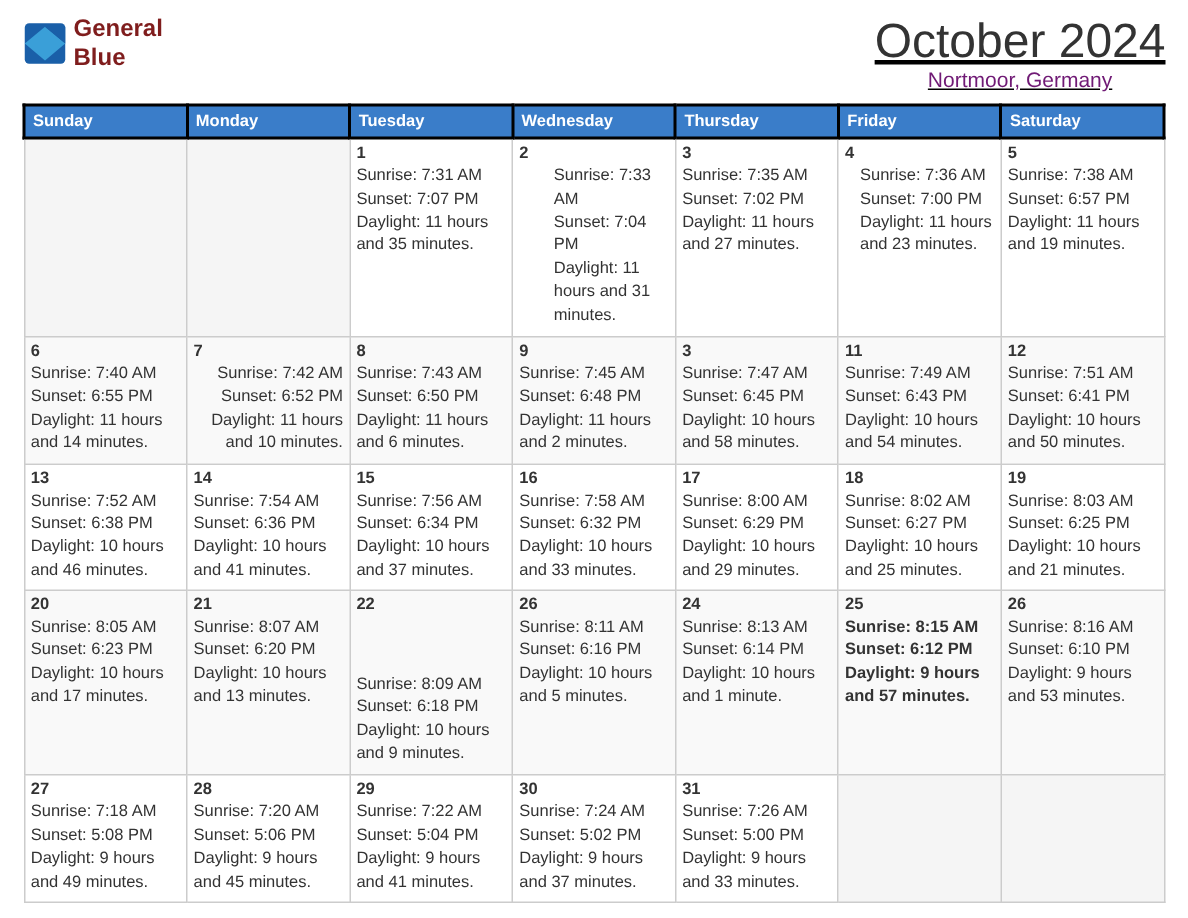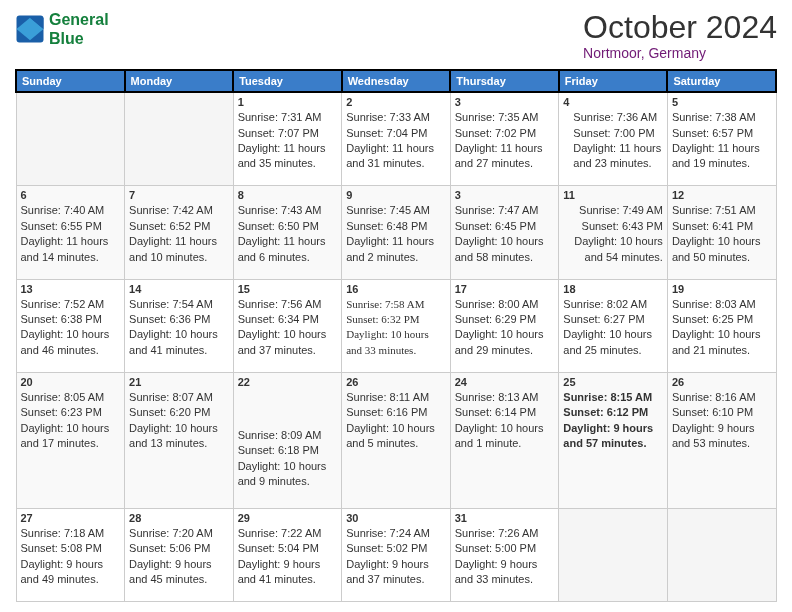--- a/index.html
+++ b/index.html
@@ -24,32 +24,33 @@
       margin-bottom: 8px;
     }
     .logo {
       display: flex;
       align-items: center;
       gap: 4px;
     }
     .logo-text {
       font-size: 16px;
       font-weight: bold;
-      color: #15803d;
+      color: #7f1d1d;
       line-height: 1.2;
     }
     .logo-text span {
       display: block;
     }
     .logo-icon {
       width: 30px;
       height: 30px;
     }
     .title-block {
-      text-align: left;
+      text-align: center;
+      text-decoration: underline;
     }
     .month-title {
       font-size: 32px;
       font-weight: normal;
       color: #333;
       line-height: 1.1;
     }
     .location {
       font-size: 14px;
       color: #701a75;
@@ -135,21 +136,21 @@
           <td class="empty"></td>
           <td class="empty"></td>
           <td>
             <span class="day-num">1</span>
             <div class="day-info" style="white-space: pre-line;">Sunrise: 7:31 AM
 Sunset: 7:07 PM
 Daylight: 11 hours and 35 minutes.</div>
           </td>
           <td>
             <span class="day-num">2</span>
-            <div class="day-info" style="white-space: pre-line;">Sunrise: 7:33 AM
+            <div class="day-info" style="white-space: pre-line; margin-left: 23px;">Sunrise: 7:33 AM
 Sunset: 7:04 PM
 Daylight: 11 hours and 31 minutes.</div>
           </td>
           <td>
             <span class="day-num">3</span>
             <div class="day-info" style="white-space: pre-line;">Sunrise: 7:35 AM
 Sunset: 7:02 PM
 Daylight: 11 hours and 27 minutes.</div>
           </td>
           <td>
@@ -167,21 +168,21 @@
         </tr>
         <tr>
           <td>
             <span class="day-num">6</span>
             <div class="day-info" style="white-space: pre-line;">Sunrise: 7:40 AM
 Sunset: 6:55 PM
 Daylight: 11 hours and 14 minutes.</div>
           </td>
           <td>
             <span class="day-num">7</span>
-            <div class="day-info" style="white-space: pre-line;">Sunrise: 7:42 AM
+            <div class="day-info" style="white-space: pre-line; text-align: right;">Sunrise: 7:42 AM
 Sunset: 6:52 PM
 Daylight: 11 hours and 10 minutes.</div>
           </td>
           <td>
             <span class="day-num">8</span>
             <div class="day-info" style="white-space: pre-line;">Sunrise: 7:43 AM
 Sunset: 6:50 PM
 Daylight: 11 hours and 6 minutes.</div>
           </td>
           <td>
@@ -191,21 +192,21 @@
 Daylight: 11 hours and 2 minutes.</div>
           </td>
           <td>
             <span class="day-num">3</span>
             <div class="day-info" style="white-space: pre-line;">Sunrise: 7:47 AM
 Sunset: 6:45 PM
 Daylight: 10 hours and 58 minutes.</div>
           </td>
           <td>
             <span class="day-num">11</span>
-            <div class="day-info" style="white-space: pre-line; text-align: right;">Sunrise: 7:49 AM
+            <div class="day-info" style="white-space: pre-line;">Sunrise: 7:49 AM
 Sunset: 6:43 PM
 Daylight: 10 hours and 54 minutes.</div>
           </td>
           <td>
             <span class="day-num">12</span>
             <div class="day-info" style="white-space: pre-line;">Sunrise: 7:51 AM
 Sunset: 6:41 PM
 Daylight: 10 hours and 50 minutes.</div>
           </td>
         </tr>
@@ -223,21 +224,21 @@
 Daylight: 10 hours and 41 minutes.</div>
           </td>
           <td>
             <span class="day-num">15</span>
             <div class="day-info" style="white-space: pre-line;">Sunrise: 7:56 AM
 Sunset: 6:34 PM
 Daylight: 10 hours and 37 minutes.</div>
           </td>
           <td>
             <span class="day-num">16</span>
-            <div class="day-info" style="white-space: pre-line; font-family: Liberation Serif, serif;">Sunrise: 7:58 AM
+            <div class="day-info" style="white-space: pre-line;">Sunrise: 7:58 AM
 Sunset: 6:32 PM
 Daylight: 10 hours and 33 minutes.</div>
           </td>
           <td>
             <span class="day-num">17</span>
             <div class="day-info" style="white-space: pre-line;">Sunrise: 8:00 AM
 Sunset: 6:29 PM
 Daylight: 10 hours and 29 minutes.</div>
           </td>
           <td>

